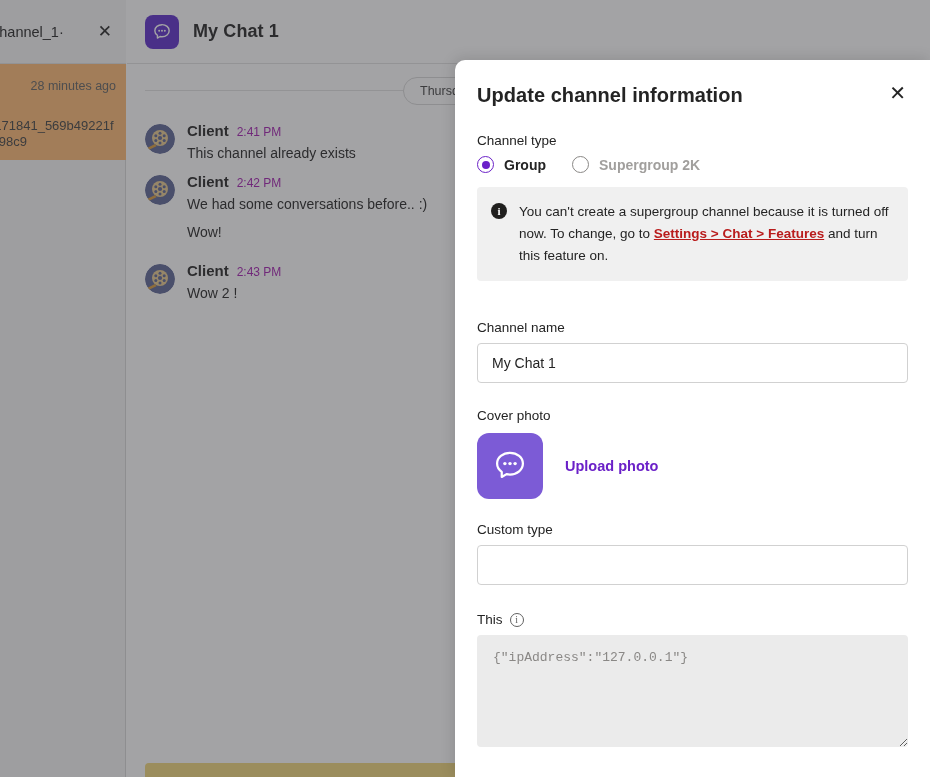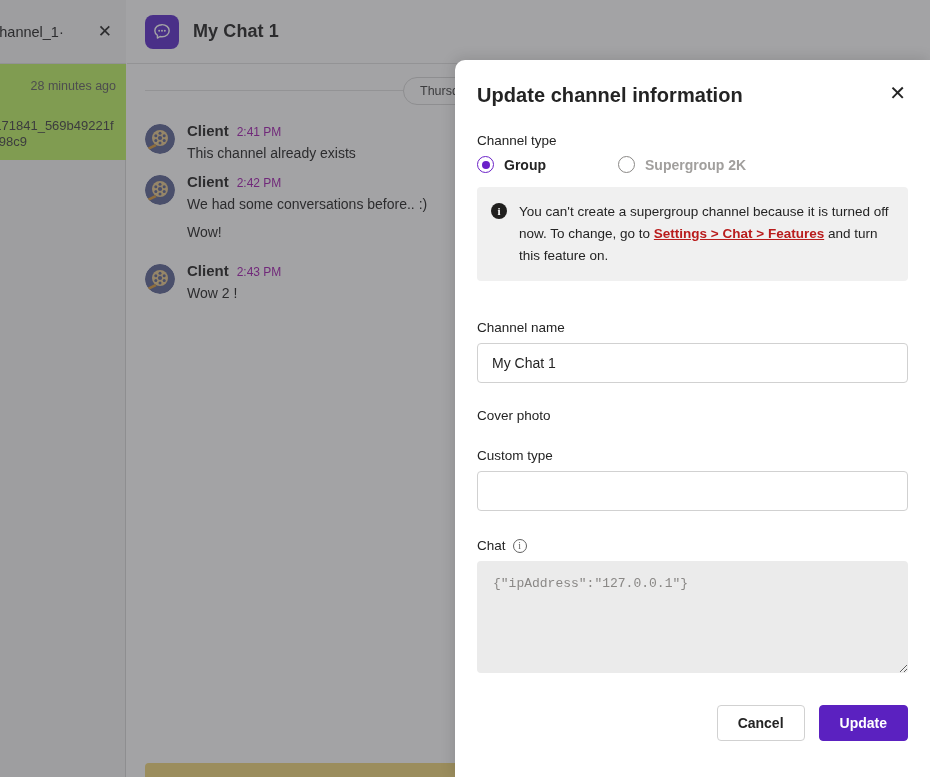--- a/index.html
+++ b/index.html
@@ -70,21 +70,21 @@
     cursor: pointer;
     padding: 2px 4px;
     flex: none;
   }
   #left-list-item {
     position: absolute;
     left: 0;
     top: 64px;
     width: 126px;
     height: 96px;
-    background: #bef264;
+    background: #fdba74;
     box-sizing: border-box;
     padding: 14px 10px 0 0;
   }
   #left-item-time {
     font-size: 12.5px;
     color: #616161;
     text-align: right;
     line-height: 16px;
   }
   #left-item-id {
@@ -254,21 +254,21 @@
     font-size: 13.5px;
     color: #242424;
     line-height: 18px;
   }
   #channel-type-label { margin-top: 24px; }
 
   
   #radio-row {
     display: flex;
     align-items: flex-end;
-    gap: 72px;
+    gap: 26px;
     margin-top: 6px;
   }
   .radio-opt {
     display: flex;
     align-items: center;
     gap: 10px;
     cursor: pointer;
   }
   .radio-circle {
     width: 17px; height: 17px;
@@ -591,26 +591,37 @@
 
   <div id="info-callout">
     <span class="info-dot">i</span>
     <div id="info-text"><span>You can't create a supergroup channel because it is turned off now. To change, go to </span><span id="info-link">Settings &gt; Chat &gt; Features</span><span> and turn this feature on.</span></div>
   </div>
 
   <div class="field-label" id="channel-name-label">Channel name</div>
   <input class="input-box" id="channel-name-input" type="text" value="My Chat 1" style="">
 
   <div class="field-label" id="cover-photo-label">Cover photo</div>
+  <div id="cover-row">
+    <span id="cover-thumb">
+      <svg width="36" height="36" viewBox="0 0 24 24" aria-hidden="true">
+        <path d="M12 3.2c-4.8 0-8.6 3.2-8.6 7.2 0 2.2 1.2 4.2 3.1 5.5v3.4l3.2-1.9c.7.2 1.5.3 2.3.3 4.8 0 8.6-3.2 8.6-7.3S16.8 3.2 12 3.2z" fill="none" stroke="#ffffff" stroke-width="1.5" stroke-linejoin="round"></path>
+        <circle cx="8.6" cy="10.4" r="1.15" fill="#ffffff"></circle>
+        <circle cx="12" cy="10.4" r="1.15" fill="#ffffff"></circle>
+        <circle cx="15.4" cy="10.4" r="1.15" fill="#ffffff"></circle>
+      </svg>
+    </span>
+    <span id="upload-photo">Upload photo</span>
+  </div>
 
   <div class="field-label" id="custom-type-label">Custom type</div>
   <input class="input-box" id="custom-type-input" type="text" value="" style="">
 
   <div id="data-label-row">
-    <span class="field-label">Chat</span>
+    <span class="field-label">This</span>
     <span class="info-ring">i</span>
   </div>
   <textarea id="data-textarea" placeholder="{&quot;ipAddress&quot;:&quot;127.0.0.1&quot;}" style=""></textarea>
 
   <div id="modal-footer">
     <button class="btn" id="cancel-btn">Cancel</button>
     <button class="btn" id="update-btn">Update</button>
   </div>
 </div>
 

